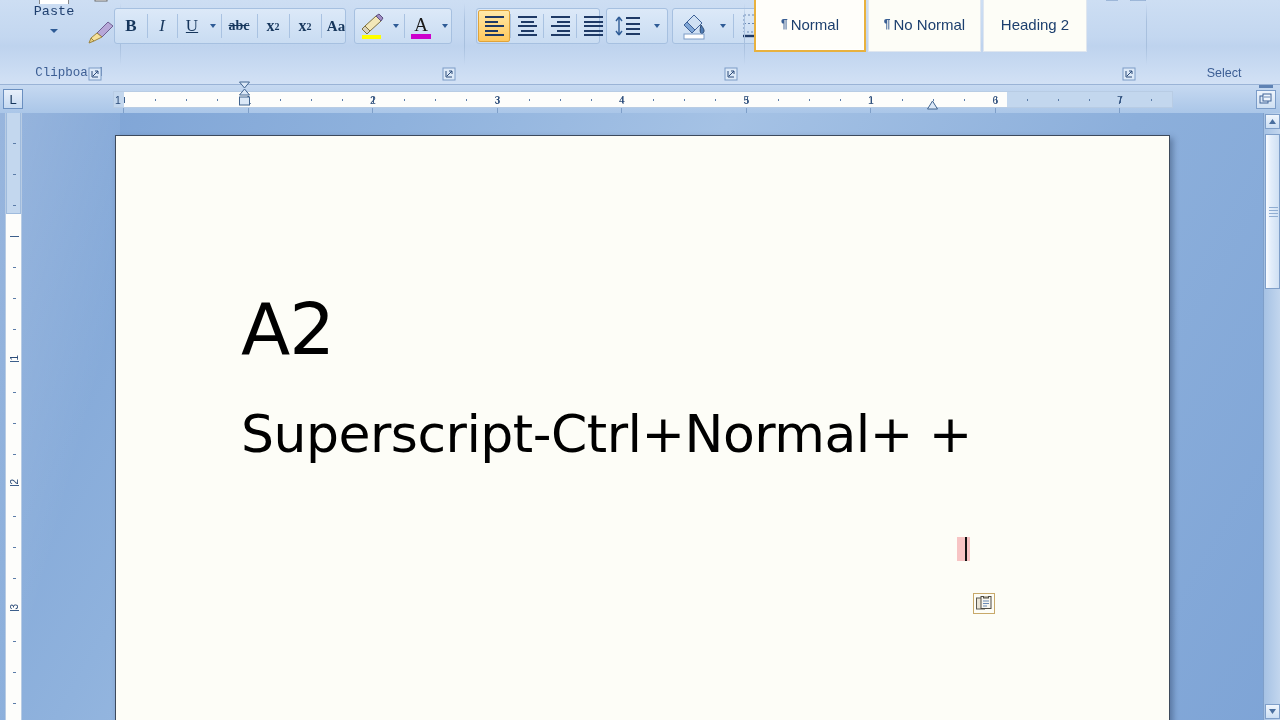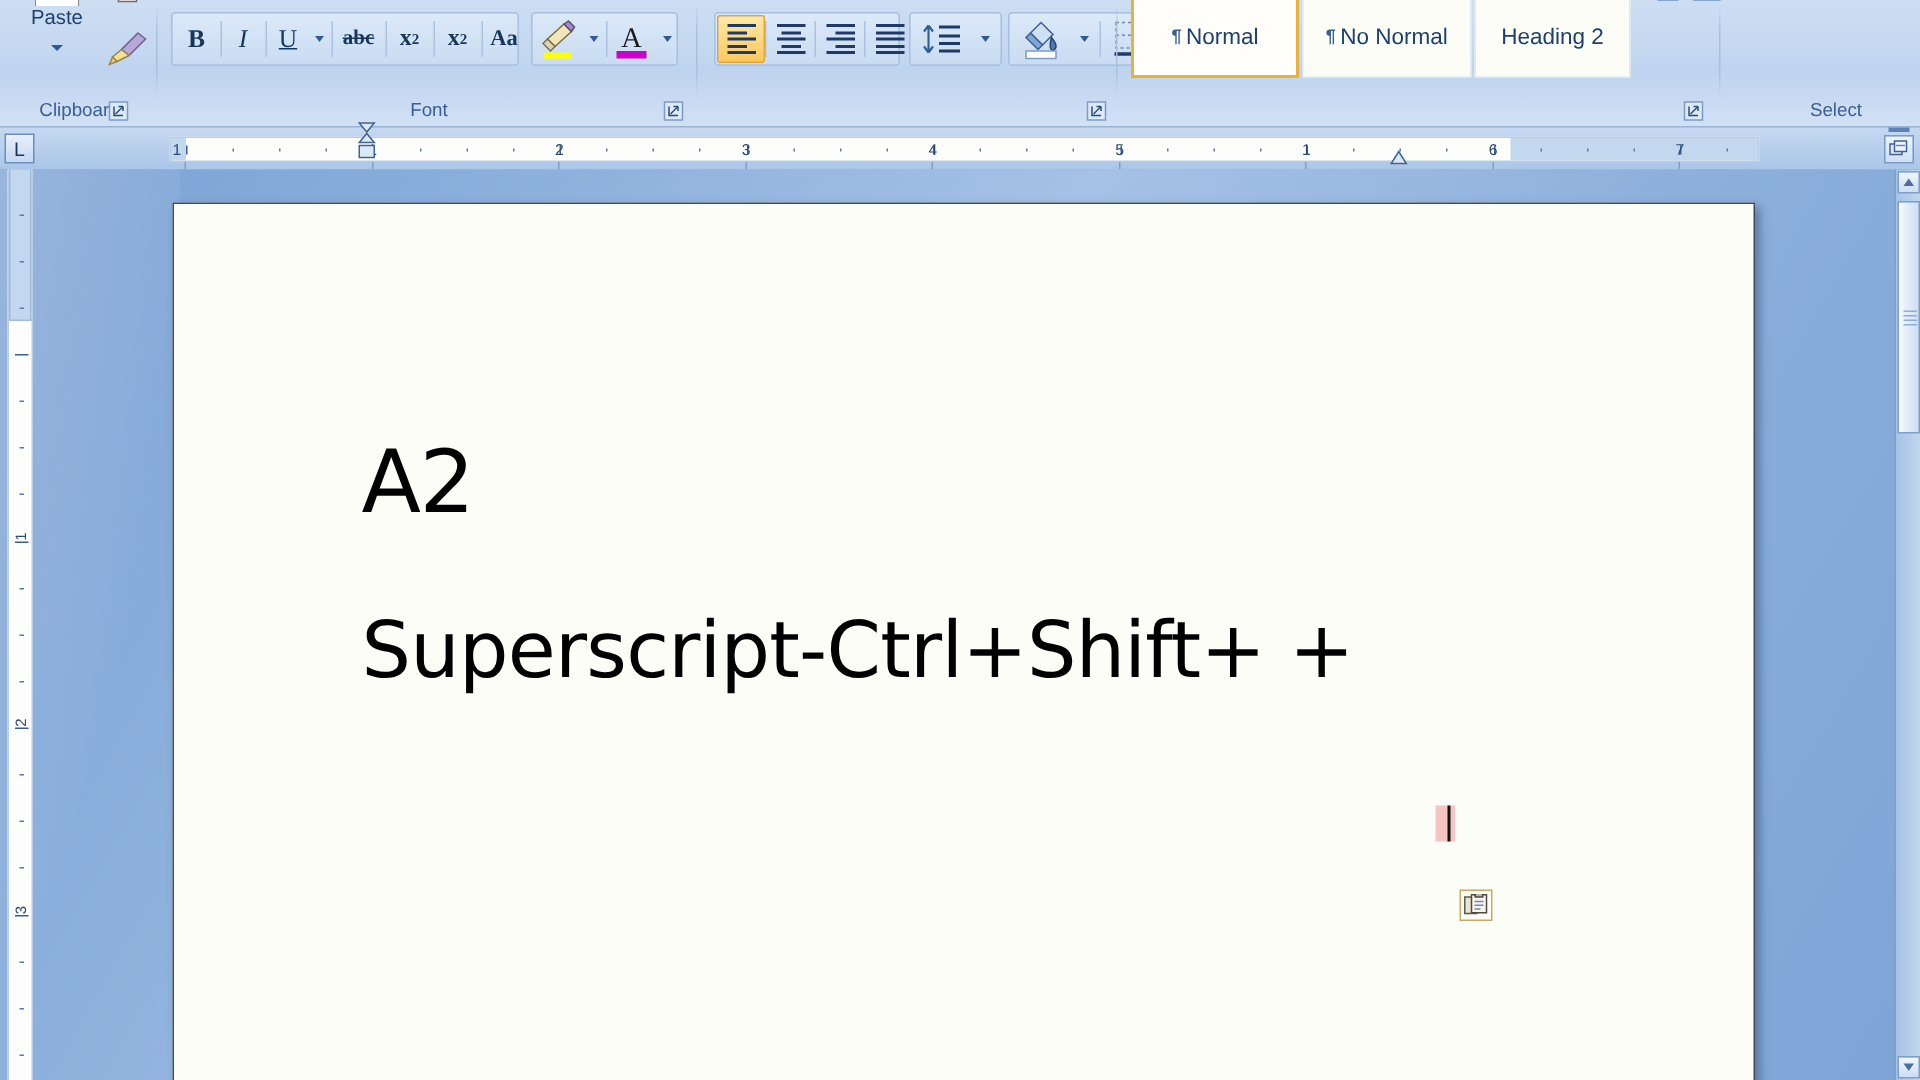--- a/index.html
+++ b/index.html
@@ -32,21 +32,21 @@
     position:absolute; top:3px; width:1px; height:62px;
     background:linear-gradient(to bottom,rgba(255,255,255,0) 0%,#a8c0de 30%,#a8c0de 70%,rgba(255,255,255,0) 100%);
   }
   .dlg-launcher {
     position:absolute; bottom:4px; width:14px; height:14px;
     cursor:pointer;
   }
   .dlg-launcher svg { display:block; }
 
   
-  #g-clipboard { left:0; width:106px; }
+  #g-clipboard { left:16px; width:106px;font-family:Liberation Mono, monospace; }
   #paste-big {
     position:absolute; left:7px; top:-22px; width:62px; height:78px;
     text-align:center; cursor:pointer; border-radius:2px;
   }
   #paste-icon-box {
     position:absolute; left:16px; top:0px; width:30px; height:26px;
     background:#fff; border:1px solid #8a8a8a; border-radius:2px 2px 0 0;
     border-bottom:none;
   }
   #paste-icon-box:after {
@@ -201,21 +201,21 @@
 
   #page {
     position:absolute; left:115px; top:22px; width:1055px; height:660px;
     background:#fdfdf7; border:1px solid #3d4a5c;
     box-shadow:3px 3px 6px rgba(20,40,70,.38);
   }
   .doc-line {
     position:absolute; left:125px; color:#000; white-space:pre;
     font-family:"DejaVu Sans", sans-serif;
   }
-  #doc-line-1 { top:151px; font-size:58px; letter-spacing:-1px;text-align:right; }
+  #doc-line-1 { top:151px; font-size:72px; letter-spacing:-1px;text-align:right; }
   #doc-line-2 { top:268px; font-size:52px; letter-spacing:-0.5px; }
   #sel-highlight {
     position:absolute; left:841px; top:401px; width:13px; height:24px;
     background:#f7c4c4;
   }
   #text-caret {
     position:absolute; left:849px; top:401px; width:2px; height:24px; background:#111;
   }
   #paste-options-tag {
     position:absolute; left:857px; top:457px; width:22px; height:21px;
@@ -336,21 +336,20 @@
             <text x="13" y="19" font-family="Liberation Serif, serif" font-size="19" fill="#1a1a1a" text-anchor="middle">A</text>
             <rect x="3" y="22" width="20" height="5" fill="#cc00cc"></rect>
           </svg>
         </div>
         <div class="fbtn" style="left:83px;width:14px;">
           <span class="caret-sm"></span>
         </div>
       </div>
 
     </div>
-    <div class="grp-label">Font</div>
     <div class="dlg-launcher" style="left:336px;">
       <svg width="14" height="14" viewBox="0 0 14 14">
         <rect x="1" y="1" width="12" height="12" fill="#dce9f8" stroke="#7c9cc6"></rect>
         <path d="M4 4 L4 10 L10 10" stroke="#2b4a78" fill="none"></path>
         <path d="M10 4 L5 9" stroke="#2b4a78"></path>
         <path d="M10 4 L7 4 M10 4 L10 7" stroke="#2b4a78" fill="none"></path>
       </svg>
     </div>
     <div class="grp-sep" style="left:358px;"></div>
   </div>
@@ -599,21 +598,21 @@
       <div class="vmark" style="top: 527.625px;"></div>
       <div class="vmark" style="top: 558.75px;"></div>
       <div class="vmark" style="top: 589.875px;"></div>
       <div class="vnum" style="top: 241.5px;">1</div>
       <div class="vnum" style="top: 366px;">2</div>
       <div class="vnum" style="top: 490.5px;">3</div>
     </div>
 
   <div id="page">
     <div class="doc-line" id="doc-line-1">A2</div>
-    <div class="doc-line" id="doc-line-2">Superscript-Ctrl+Shift+ +</div>
+    <div class="doc-line" id="doc-line-2">Superscript-Ctrl+Normal+ +</div>
     <div id="sel-highlight"></div>
     <div id="text-caret"></div>
     <div id="paste-options-tag">
       <svg width="16" height="15" viewBox="0 0 16 15">
         <rect x="0.5" y="2" width="8" height="11" fill="#e9e4d6" stroke="#5d5a50"></rect>
         <rect x="5" y="0.5" width="10" height="12" fill="#f8f6ef" stroke="#4e4b42"></rect>
         <rect x="7.5" y="-0.5" width="5" height="2.5" fill="#b9b3a2" stroke="#4e4b42"></rect>
         <line x1="7" y1="5" x2="13" y2="5" stroke="#6b8bb5"></line>
         <line x1="7" y1="7.5" x2="13" y2="7.5" stroke="#6b8bb5"></line>
         <line x1="7" y1="10" x2="11" y2="10" stroke="#6b8bb5"></line>

